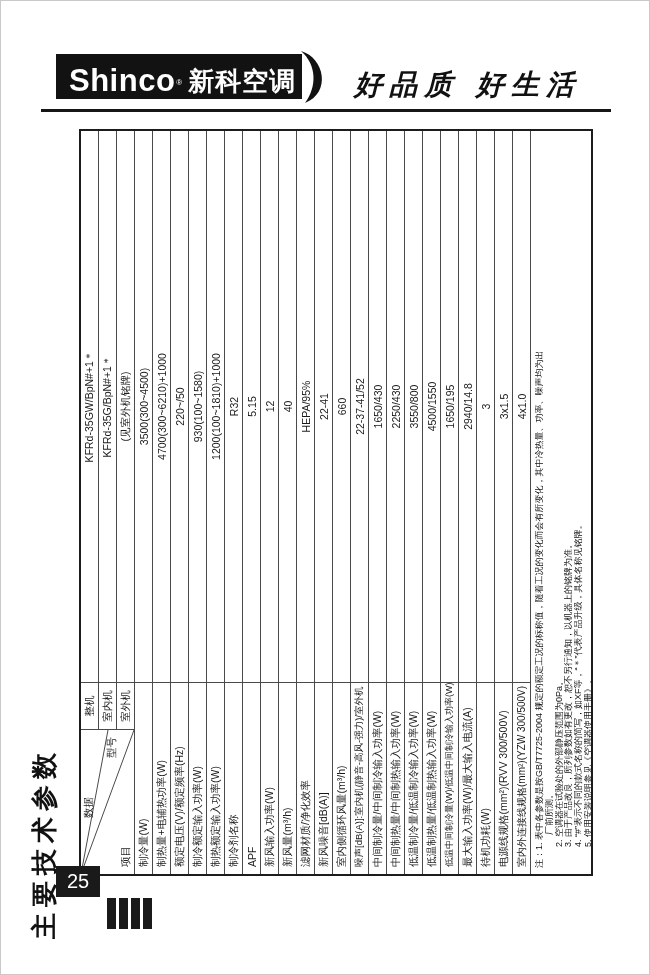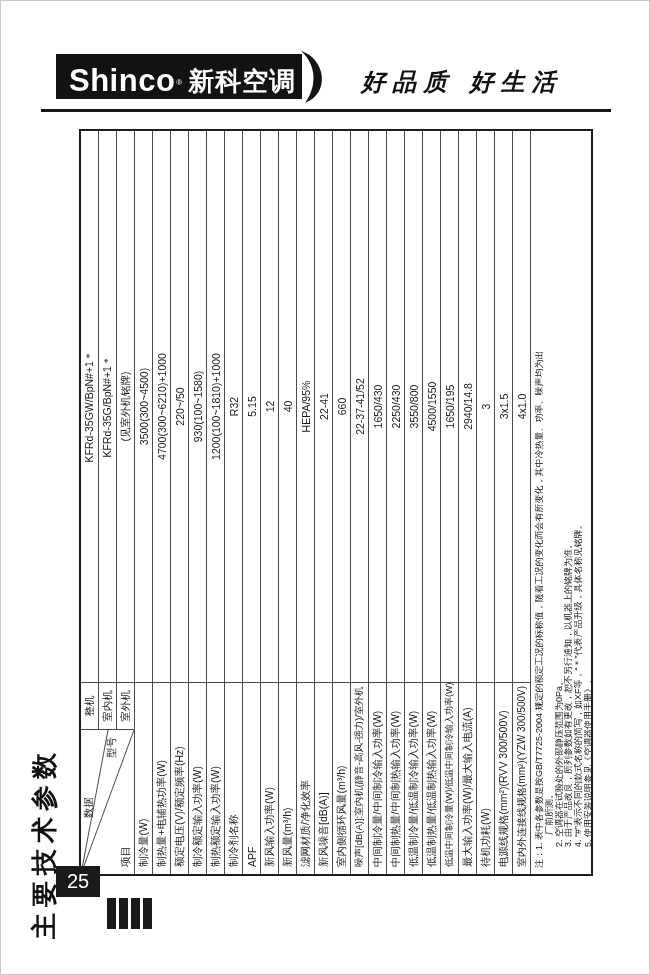--- a/index.html
+++ b/index.html
@@ -8,22 +8,22 @@
   .page { position:relative; width:650px; height:975px; background:#ffffff;
           border:1px solid #c9c9c9; overflow:hidden; margin:0 auto; color:#1a1a1a; }
 
   
   .brand-row { position:absolute; left:55px; top:53px; display:flex; align-items:flex-start; }
   .logo-box { background:#121212; height:45px; display:flex; align-items:center; padding:8px 6px 0 13px; }
   .logo-latin { color:#fff; font-weight:bold; font-size:31px; letter-spacing:.5px; line-height:1; }
   .logo-reg { color:#fff; font-size:8px; vertical-align:top; position:relative; top:2px; left:1px; }
   .logo-cn { color:#fff; font-weight:bold; font-size:26px; margin-left:7px; line-height:1; letter-spacing:1px; }
   .crescent { margin-left:-1px; margin-top:-3px; }
-  .slogan { margin-left:30px; margin-top:12px; font-family:"DejaVu Serif","Liberation Serif",serif;
-            font-style:italic; font-weight:bold; font-size:24px; letter-spacing:7px; color:#111; }
+  .slogan { margin-left:23px; margin-top:12px; font-family:"DejaVu Serif","Liberation Serif",serif;
+            font-style:italic; font-weight:bold; font-size:28px; letter-spacing:7px; color:#111; }
   .header-rule { position:absolute; left:40px; top:108px; width:570px; height:3px; background:#161616; }
 
   
   .rotated { position:absolute; left:20px; top:100px; width:840px; height:572px;
              transform-origin:0 0; transform:rotate(-90deg) translateX(-840px); }
   .land-title { position:absolute; left:2px; top:6px; font-size:26px; font-weight:bold;
                 letter-spacing:6px; color:#111; }
 
   .spec-table { position:absolute; left:65px; top:58px; width:747px; height:514px;
                 border:2px solid #1c1c1c; display:flex; flex-direction:column; background:#fff; }

